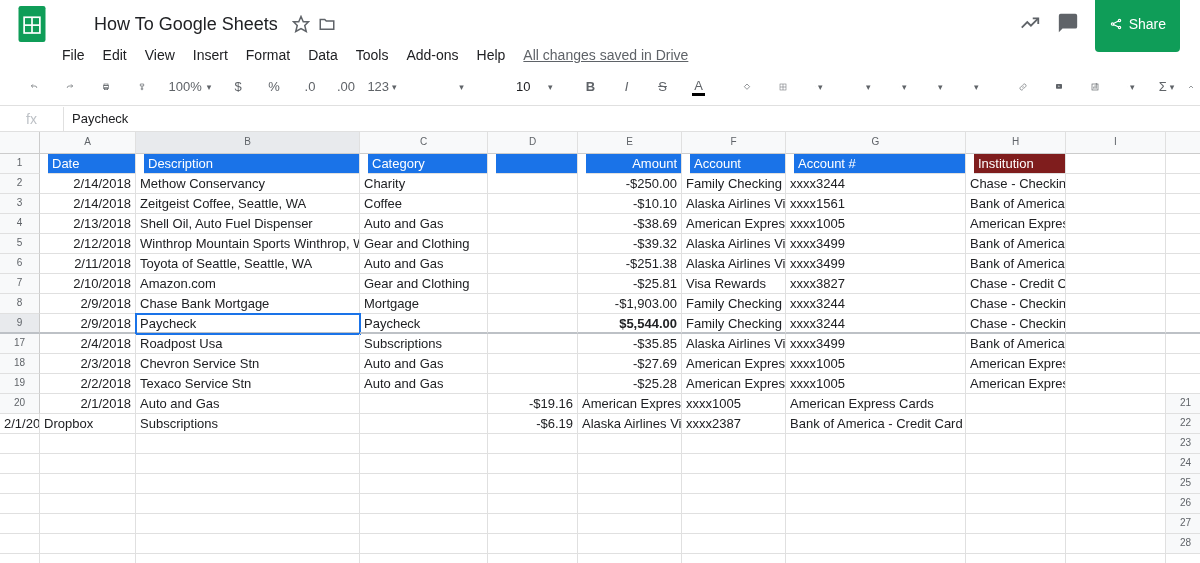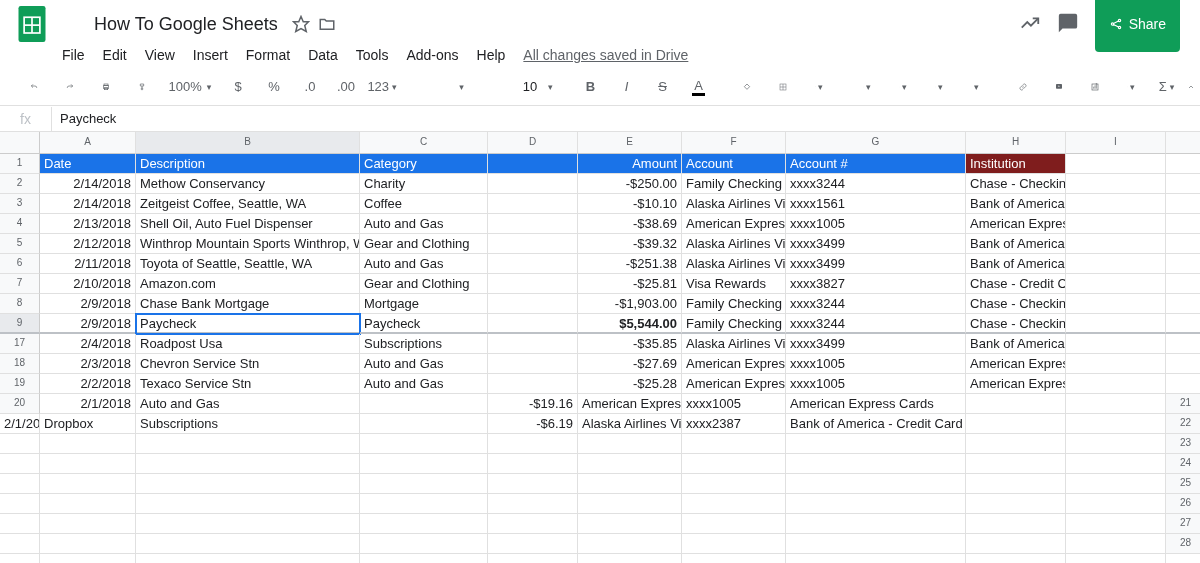--- a/index.html
+++ b/index.html
@@ -18,37 +18,37 @@
 
 .menubar { display: flex; align-items: center; padding: 0 12px 0 54px; height: 26px; gap: 2px; font-size: 14px; color: #202124; }
 .menu-item { padding: 4px 8px; cursor: pointer; }
 .save-status { color: #5f6368; text-decoration: underline; margin-left: 8px; cursor: pointer; }
 
 .toolbar { display: flex; align-items: center; padding: 4px 12px; height: 38px; border-bottom: 1px solid #e0e0e0; gap: 4px; }
 .tb-btn { padding: 4px 6px; color: #5f6368; cursor: pointer; display: flex; align-items: center; border-radius: 2px; min-width: 20px; justify-content: center; margin-left: 12px; }
 .tb-sep { width: 1px; height: 20px; background: #e0e0e0; margin: 0 4px; }
 .zoom-box { display: flex; align-items: center; gap: 2px; font-size: 13px; color: #5f6368; }
 .font-size { display: flex; align-items: center; gap: 4px; }
-.font-size-input { width: 28px; text-align: center; font-size: 13px; }
+.font-size-input { width: 28px; font-size: 13px; }
 .dropdown-arrow::after { content: '▾'; font-size: 9px; margin-left: 3px; color: #5f6368; }
 .collapse-btn { margin-left: auto; }
 
 .fx-bar { display: flex; align-items: center; height: 26px; border-bottom: 1px solid #e0e0e0; }
-.fx-label { width: 52px; text-align: center; color: #bdc1c6; font-size: 14px; border-right: 1px solid #e0e0e0; padding: 4px 0; }
+.fx-label { width: 64px; text-align: center; color: #bdc1c6; font-size: 14px; border-right: 1px solid #e0e0e0; padding: 4px 0; }
 .fx-input { flex: 1; padding: 4px 8px; font-size: 13px; }
 
 .grid-container { position: relative; overflow: hidden; }
 .grid { display: grid; grid-template-columns: 40px 96px 224px 128px 90px 104px 104px 180px 100px 100px 40px; }
 .col-header { background: #f8f9fa; border-right: 1px solid #e0e0e0; border-bottom: 1px solid #ccc; text-align: center; font-size: 10px; color: #5f6368; padding: 4px 0; height: 22px; position: relative; }
 .col-header.sel { background: #e8eaed; }
 .row-header { background: #f8f9fa; border-right: 1px solid #ccc; border-bottom: 1px solid #e0e0e0; text-align: center; font-size: 10px; color: #5f6368; padding: 3px 0; height: 20px; }
 .row-header.sel { background: #e8eaed; }
 .corner { background: #f8f9fa; border-right: 1px solid #ccc; border-bottom: 1px solid #ccc; }
 .cell { border-right: 1px solid #e0e0e0; border-bottom: 1px solid #e0e0e0; padding: 2px 4px; font-size: 13px; height: 20px; overflow: hidden; white-space: nowrap; }
-.cell.header-row { background: #1a73e8; color: #fff; font-weight: 500; }
+.cell.header-row { background: #1a73e8; color: #fff; font-weight: 500; margin-left: 8px; }
 .cell.right { text-align: right; }
 .cell.bold { font-weight: 700; }
 .active-cell-border { outline: 2px solid #1a73e8; outline-offset: -1px; }
 .thick-bottom { border-bottom: 2px solid #bdc1c6; }
 </style>
 </head>
 <body>
 
 <div class="titlebar">
   <div class="logo">

